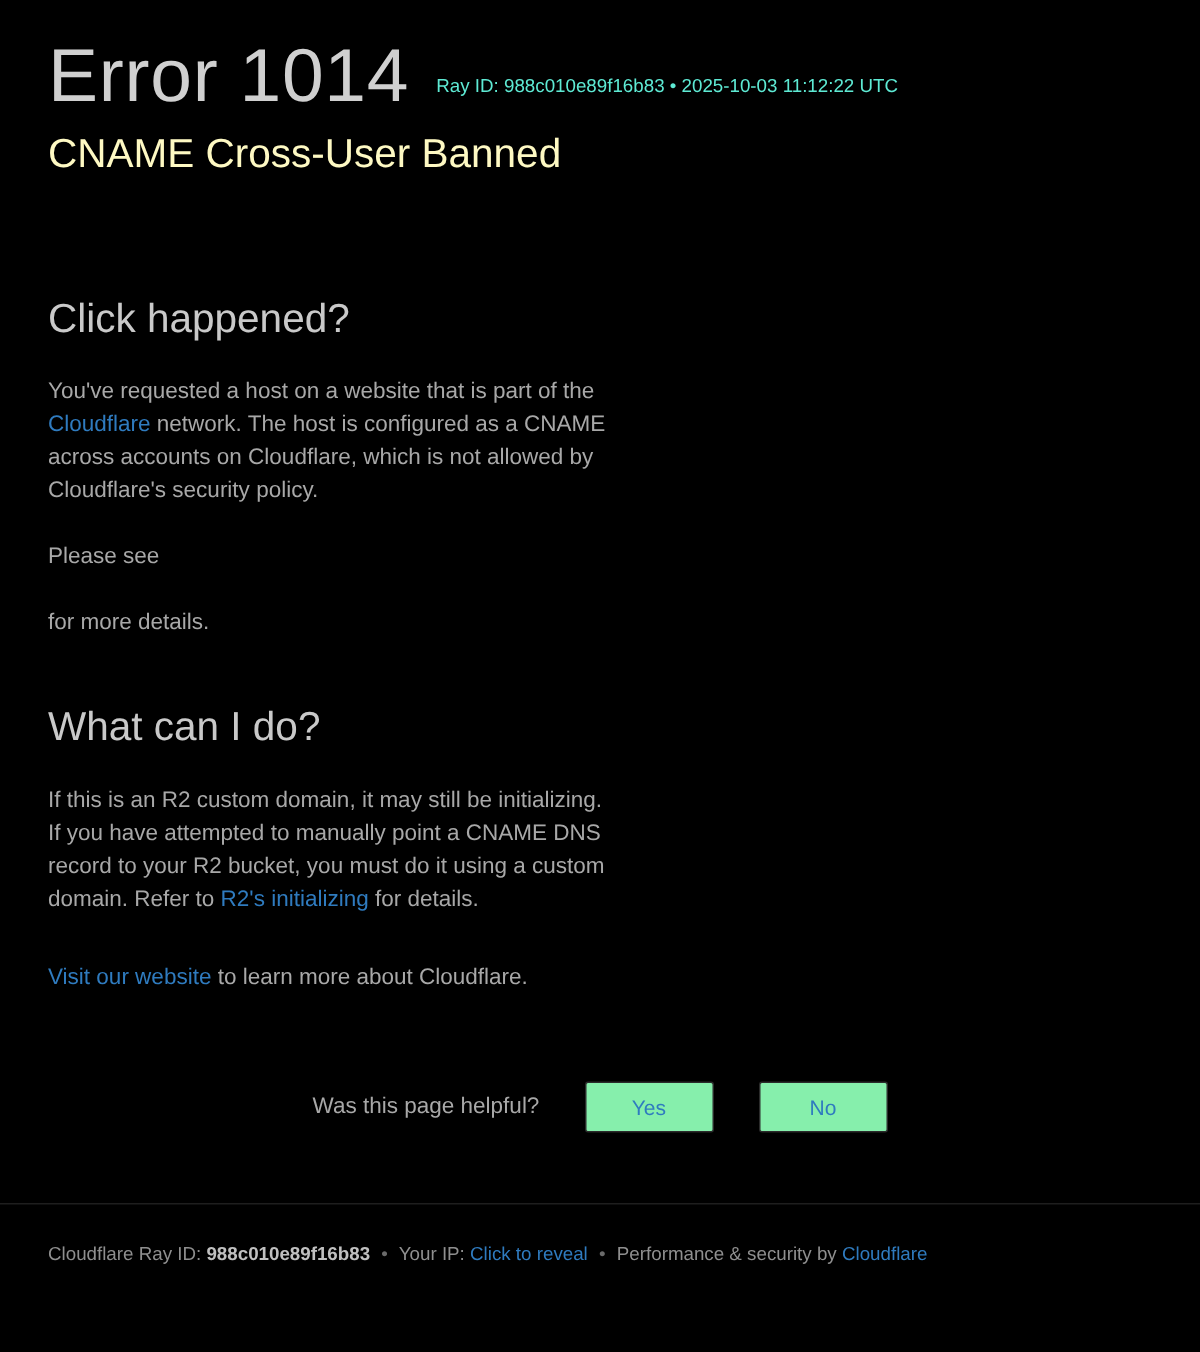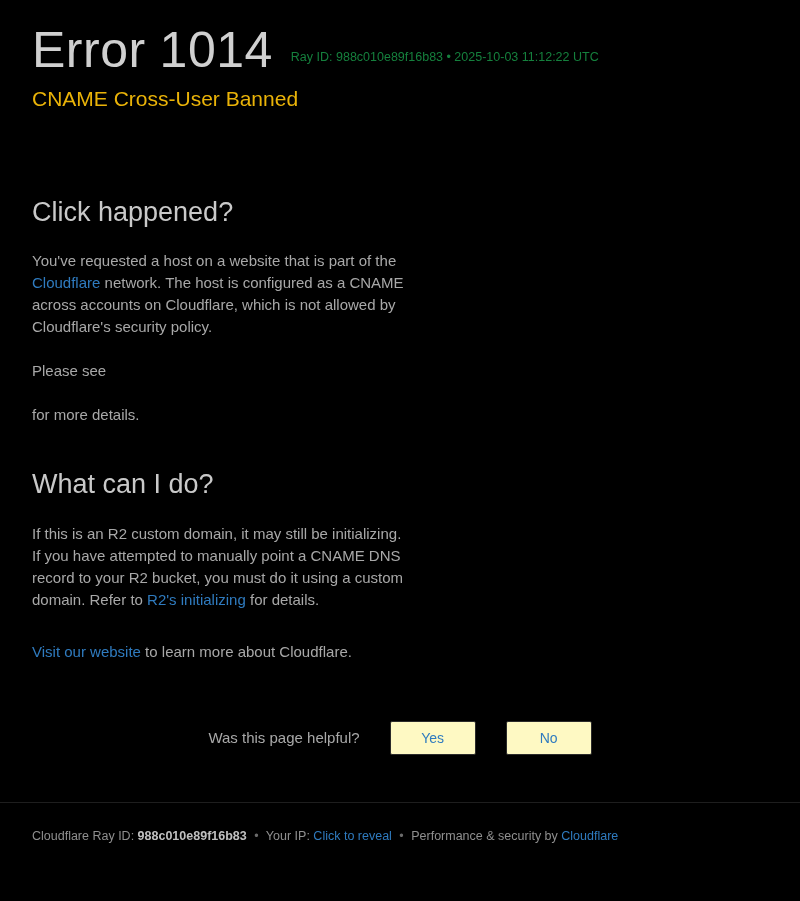--- a/index.html
+++ b/index.html
@@ -48,30 +48,30 @@
     line-height: 1.15;
     color: #d0d0d0;
     margin: 0;
     letter-spacing: 0.5px;
   }
   .error-code {
     margin-left: 14px;
   }
   .ray-info {
     font-size: 12.5px;
-    color: #15803d;
+    color: #5eead4;
     margin-left: 18px;
     position: relative;
     top: -6px;
     white-space: nowrap;
   }
   .error-subtitle {
-    font-size: 21px;
+    font-size: 27px;
     font-weight: normal;
-    color: #eab308;
+    color: #fef9c3;
     margin: 6px 0 0 0;
     line-height: 1.2;
   }
 
   
   .section {
     max-width: 520px;
   }
   .section h2 {
     font-size: 27px;
@@ -118,21 +118,21 @@
     font-size: 15px;
     color: #a8a8a8;
   }
   .feedback-btn {
     display: inline-block;
     min-width: 52px;
     text-align: center;
     padding: 8px 16px;
     font-size: 14px;
     color: #2f7bbf;
-    background: #fef9c3;
+    background: #86efac;
     border: 1px solid #2b2b2b;
     border-radius: 2px;
     cursor: pointer;
     font-family: "Liberation Sans", sans-serif;
   }
 
   
   .footer {
     border-top: 1px solid #1e1e1e;
     margin-top: 17px;

